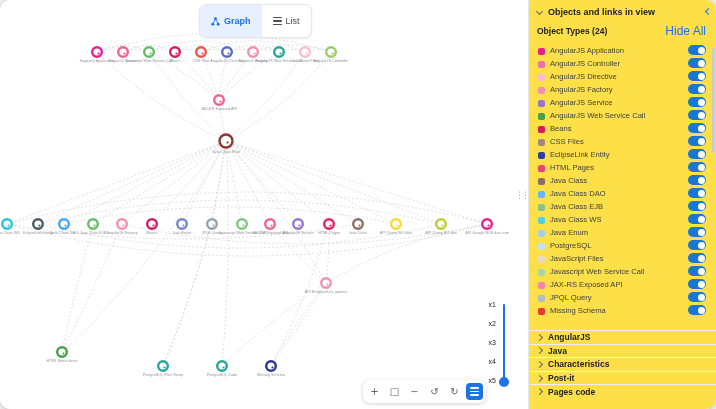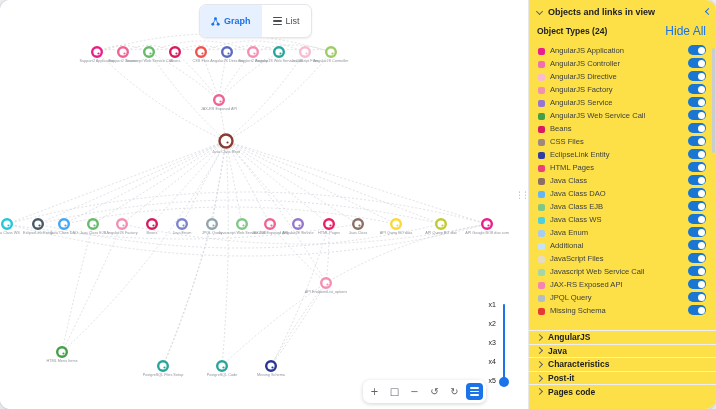--- a/index.html
+++ b/index.html
@@ -437,21 +437,21 @@
           <span class="ot-label">Java Class WS</span>
           <span class="toggle"></span>
         </div>
         <div class="ot-row">
           <span class="sq" style="background: rgb(166, 205, 240);"></span>
           <span class="ot-label">Java Enum</span>
           <span class="toggle"></span>
         </div>
         <div class="ot-row">
           <span class="sq" style="background: rgb(197, 227, 246);"></span>
-          <span class="ot-label">Additional</span>
+          <span class="ot-label">PostgreSQL</span>
           <span class="toggle"></span>
         </div>
         <div class="ot-row">
           <span class="sq" style="background: rgb(232, 220, 192);"></span>
           <span class="ot-label">JavaScript Files</span>
           <span class="toggle"></span>
         </div>
         <div class="ot-row">
           <span class="sq" style="background: rgb(165, 214, 167);"></span>
           <span class="ot-label">Javascript Web Service Call</span>

